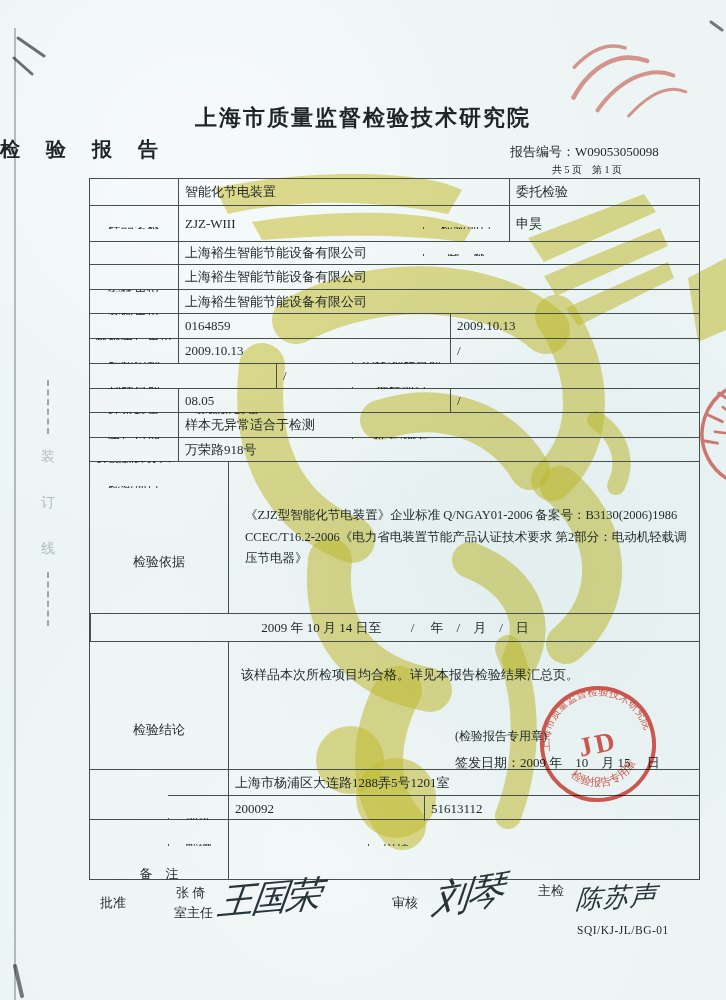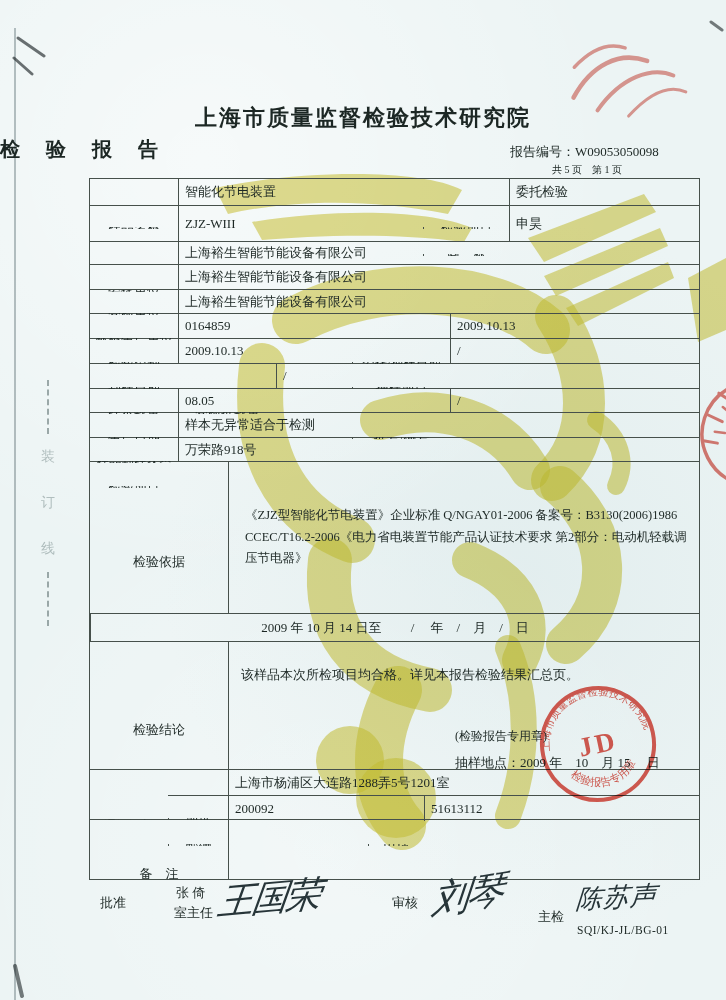--- a/index.html
+++ b/index.html
@@ -208,21 +208,21 @@
     <div class="tr bt" style="height:28px">
       <div class="td bl grow" style="justify-content:center">2009 年 10 月 14 日至　　 / 　年　/　月　/　日</div>
     </div>
 
     <div class="tr bt" style="height:128px">
       <div class="td lab" style="width:138px">检验结论</div>
       <div class="td bl grow rel">
         <div class="concl-text">该样品本次所检项目均合格。详见本报告检验结果汇总页。</div>
         <div class="seal-note">(检验报告专用章)</div>
         <div class="issue-date">
-          <span>抽样地点：</span><span>2009 年　10　月 15 　日</span>
+          <span>签发日期：</span><span>2009 年　10　月 15 　日</span>
         </div>
       </div>
     </div>
 
     <div class="tr bt" style="height:50px">
       <div class="td lab col2" style="width:78px;font-size:12.5px">
         <span>委托单位</span>
         <span>通讯资料</span>
       </div>
       <div class="grow" style="display:flex;flex-direction:column">
@@ -246,21 +246,21 @@
 
   </div>
 
   <div class="signoff">
     <span class="plain" style="left:10px;top:16px">批准</span>
     <span class="plain" style="left:86px;top:6px">张  倚</span>
     <span class="plain" style="left:84px;top:26px">室主任</span>
     <span class="sig sig1">王国荣</span>
     <span class="plain" style="left:302px;top:16px">审核</span>
     <span class="sig sig2">刘琴</span>
-    <span class="plain" style="left:448px;top:30px">主检</span>
+    <span class="plain" style="left:448px;top:4px">主检</span>
     <span class="sig sig3">陈苏声</span>
   </div>
 
   <div class="form-code">SQI/KJ-JL/BG-01</div>
 
   <svg class="stamp" style="left:532px;top:678px" width="132" height="132" viewBox="0 0 132 132">
     <defs>
       <path id="arcT" d="M 17,66 A 49,49 0 0 1 115,66"></path>
       <path id="arcB" d="M 24,66 A 42,42 0 0 0 108,66"></path>
     </defs>

